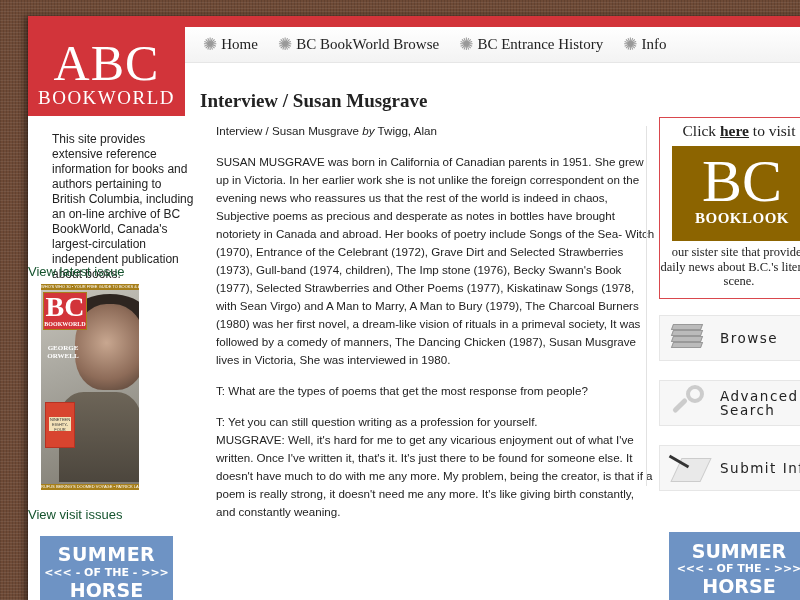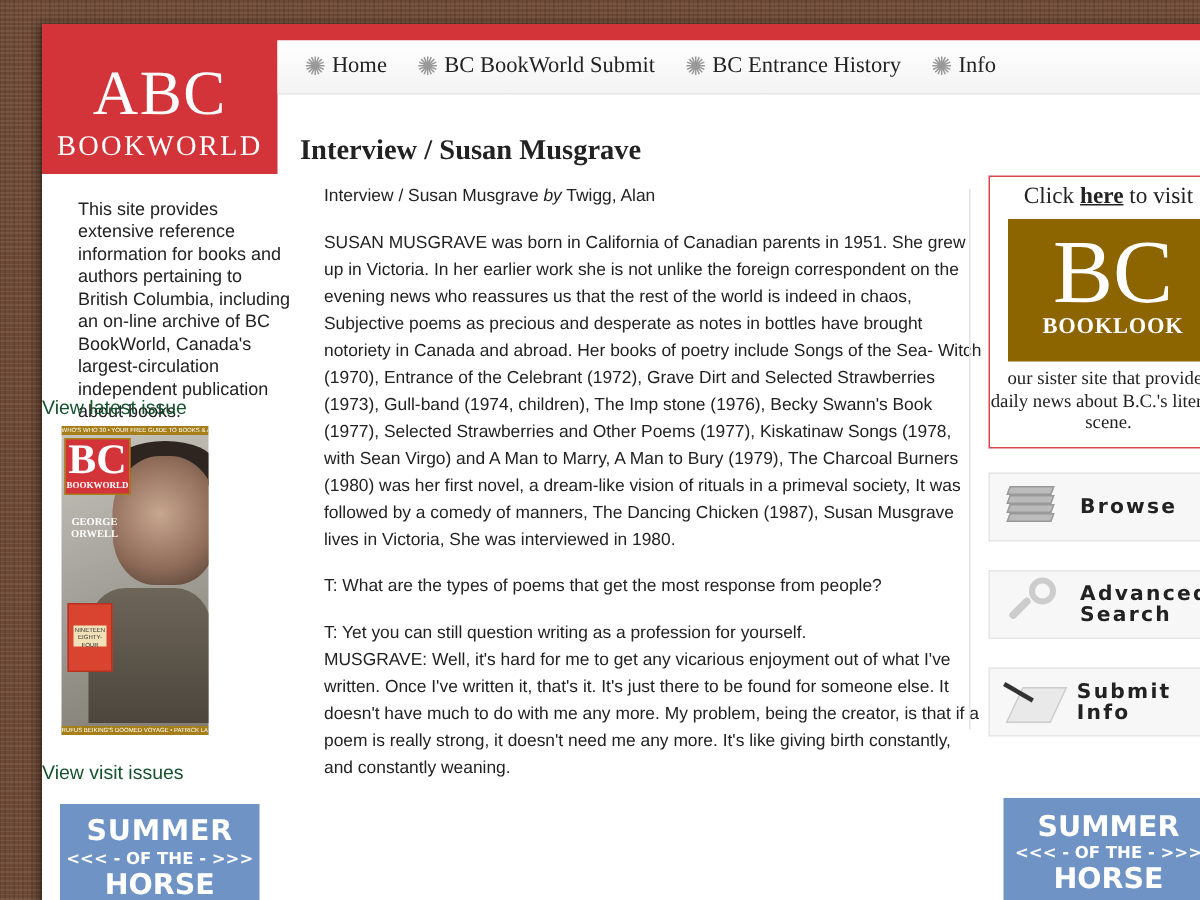--- a/index.html
+++ b/index.html
@@ -20,21 +20,21 @@
     .topbar {
       position: absolute; left: 0; top: 0; width: 100%; height: 11px;
       background: #d2343a;
     }
     .logo {
       position: absolute; left: 0; top: 0; width: 157px; height: 100px;
       background: #d2343a;
       color: #fff; text-align: center;
       font-family: "Liberation Serif", serif;
     }
-    .logo .abc { font-size: 42px; line-height: 50px; padding-top: 22px; letter-spacing: 1px; display:block; }
+    .logo .abc { font-size: 50px; line-height: 50px; padding-top: 22px; letter-spacing: 1px; display:block; }
     .logo .bw { font-size: 19px; letter-spacing: 1.5px; display:block; margin-top: -1px; }
 
     .nav {
       position: absolute; left: 157px; top: 11px; width: 643px; height: 36px;
       background: linear-gradient(#ffffff, #f3f3f3);
       border-bottom: 1px solid #e6e6e6;
       display: flex; align-items: center; padding-left: 18px;
       font-family: "Liberation Serif", serif; font-size: 15px; color: #222;
     }
     .nav-item { display: flex; align-items: center; margin-right: 20px; cursor: pointer; }
@@ -105,21 +105,21 @@
     .booklook .brand .bl { font-size: 15px; font-weight: bold; letter-spacing: 0.5px; display:block; margin-top: -2px; }
     .booklook .sister { font-size: 12.5px; line-height: 14.5px; margin-top: 4px; }
 
     .quick-btn {
       position: absolute; left: 631px; width: 160px; height: 46px;
       border: 1px solid #e6e6e6; background: #f7f7f7;
       display: flex; align-items: center; cursor: pointer;
     }
     .quick-btn .ico { width: 44px; height: 40px; position: relative; margin-left: 8px; }
     .quick-btn .lbl {
-      font-family: "DejaVu Sans", sans-serif; font-weight: bold;
+      font-family: "DejaVu Sans", sans-serif; font-weight: normal;
       font-size: 13.5px; letter-spacing: 1.5px; color: #222; line-height: 14px;
       margin-left: 8px;
     }
     .stack div { position:absolute; left: 4px; width: 30px; height: 6px; background: #bbb; border:1px solid #999; transform: skewX(-20deg); }
     .mag-ring { position:absolute; left: 18px; top: 2px; width: 18px; height: 18px; border: 4px solid #ccc; border-radius: 50%; }
     .mag-handle { position:absolute; left: 3px; top: 20px; width: 18px; height: 5px; background: #ccc; border-radius: 3px; transform: rotate(-45deg); }
     .paper { position:absolute; left: 8px; top: 10px; width: 30px; height: 24px; background: #e9e9e9; border:1px solid #ccc; transform: skewX(-25deg); }
     .pen { position:absolute; left: 0px; top: 12px; width: 22px; height: 3px; background: #333; transform: rotate(30deg); }
 
     .past-cover-right {
@@ -142,21 +142,21 @@
     <span class="bw">BOOKWORLD</span>
   </a>
 
   <nav class="nav">
     <a class="nav-item">
       <span class="star">✺</span>
       <span>Home</span>
     </a>
     <a class="nav-item">
       <span class="star">✺</span>
-      <span>BC BookWorld Submit</span>
+      <span>BC BookWorld Browse</span>
     </a>
     <a class="nav-item">
       <span class="star">✺</span>
       <span>BC Entrance History</span>
     </a>
     <a class="nav-item">
       <span class="star">✺</span>
       <span>Info</span>
     </a>
   </nav>

